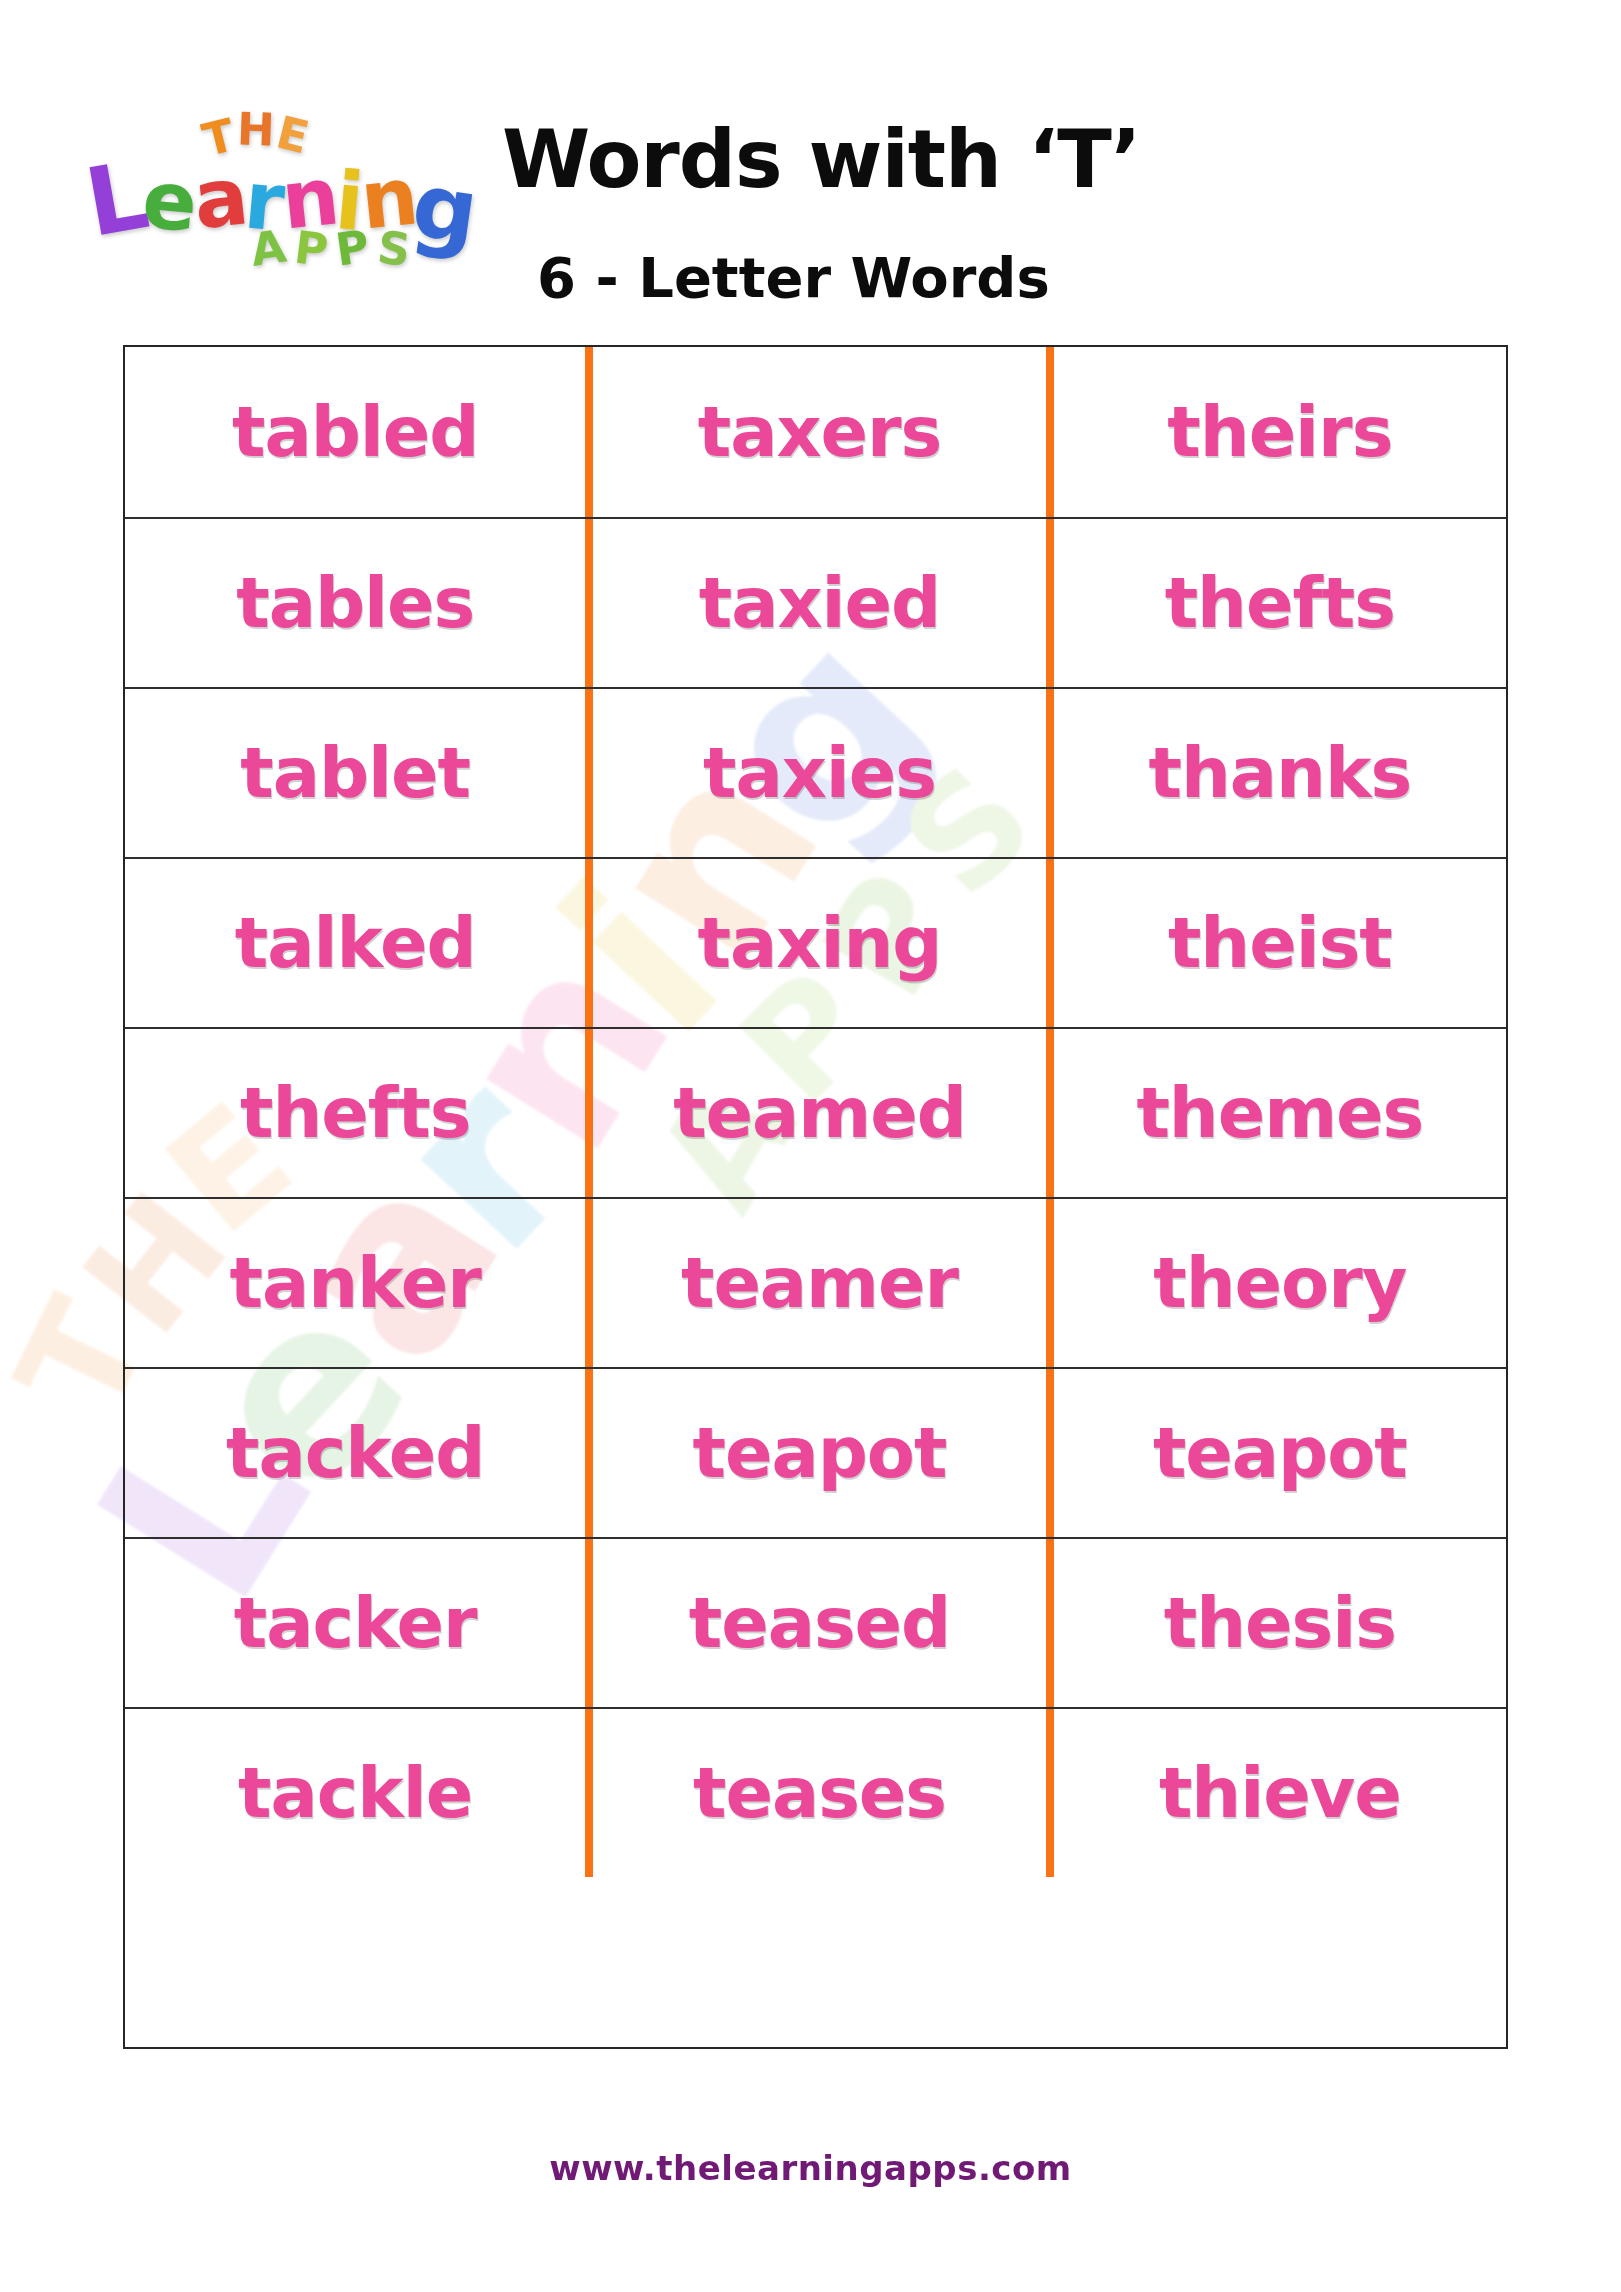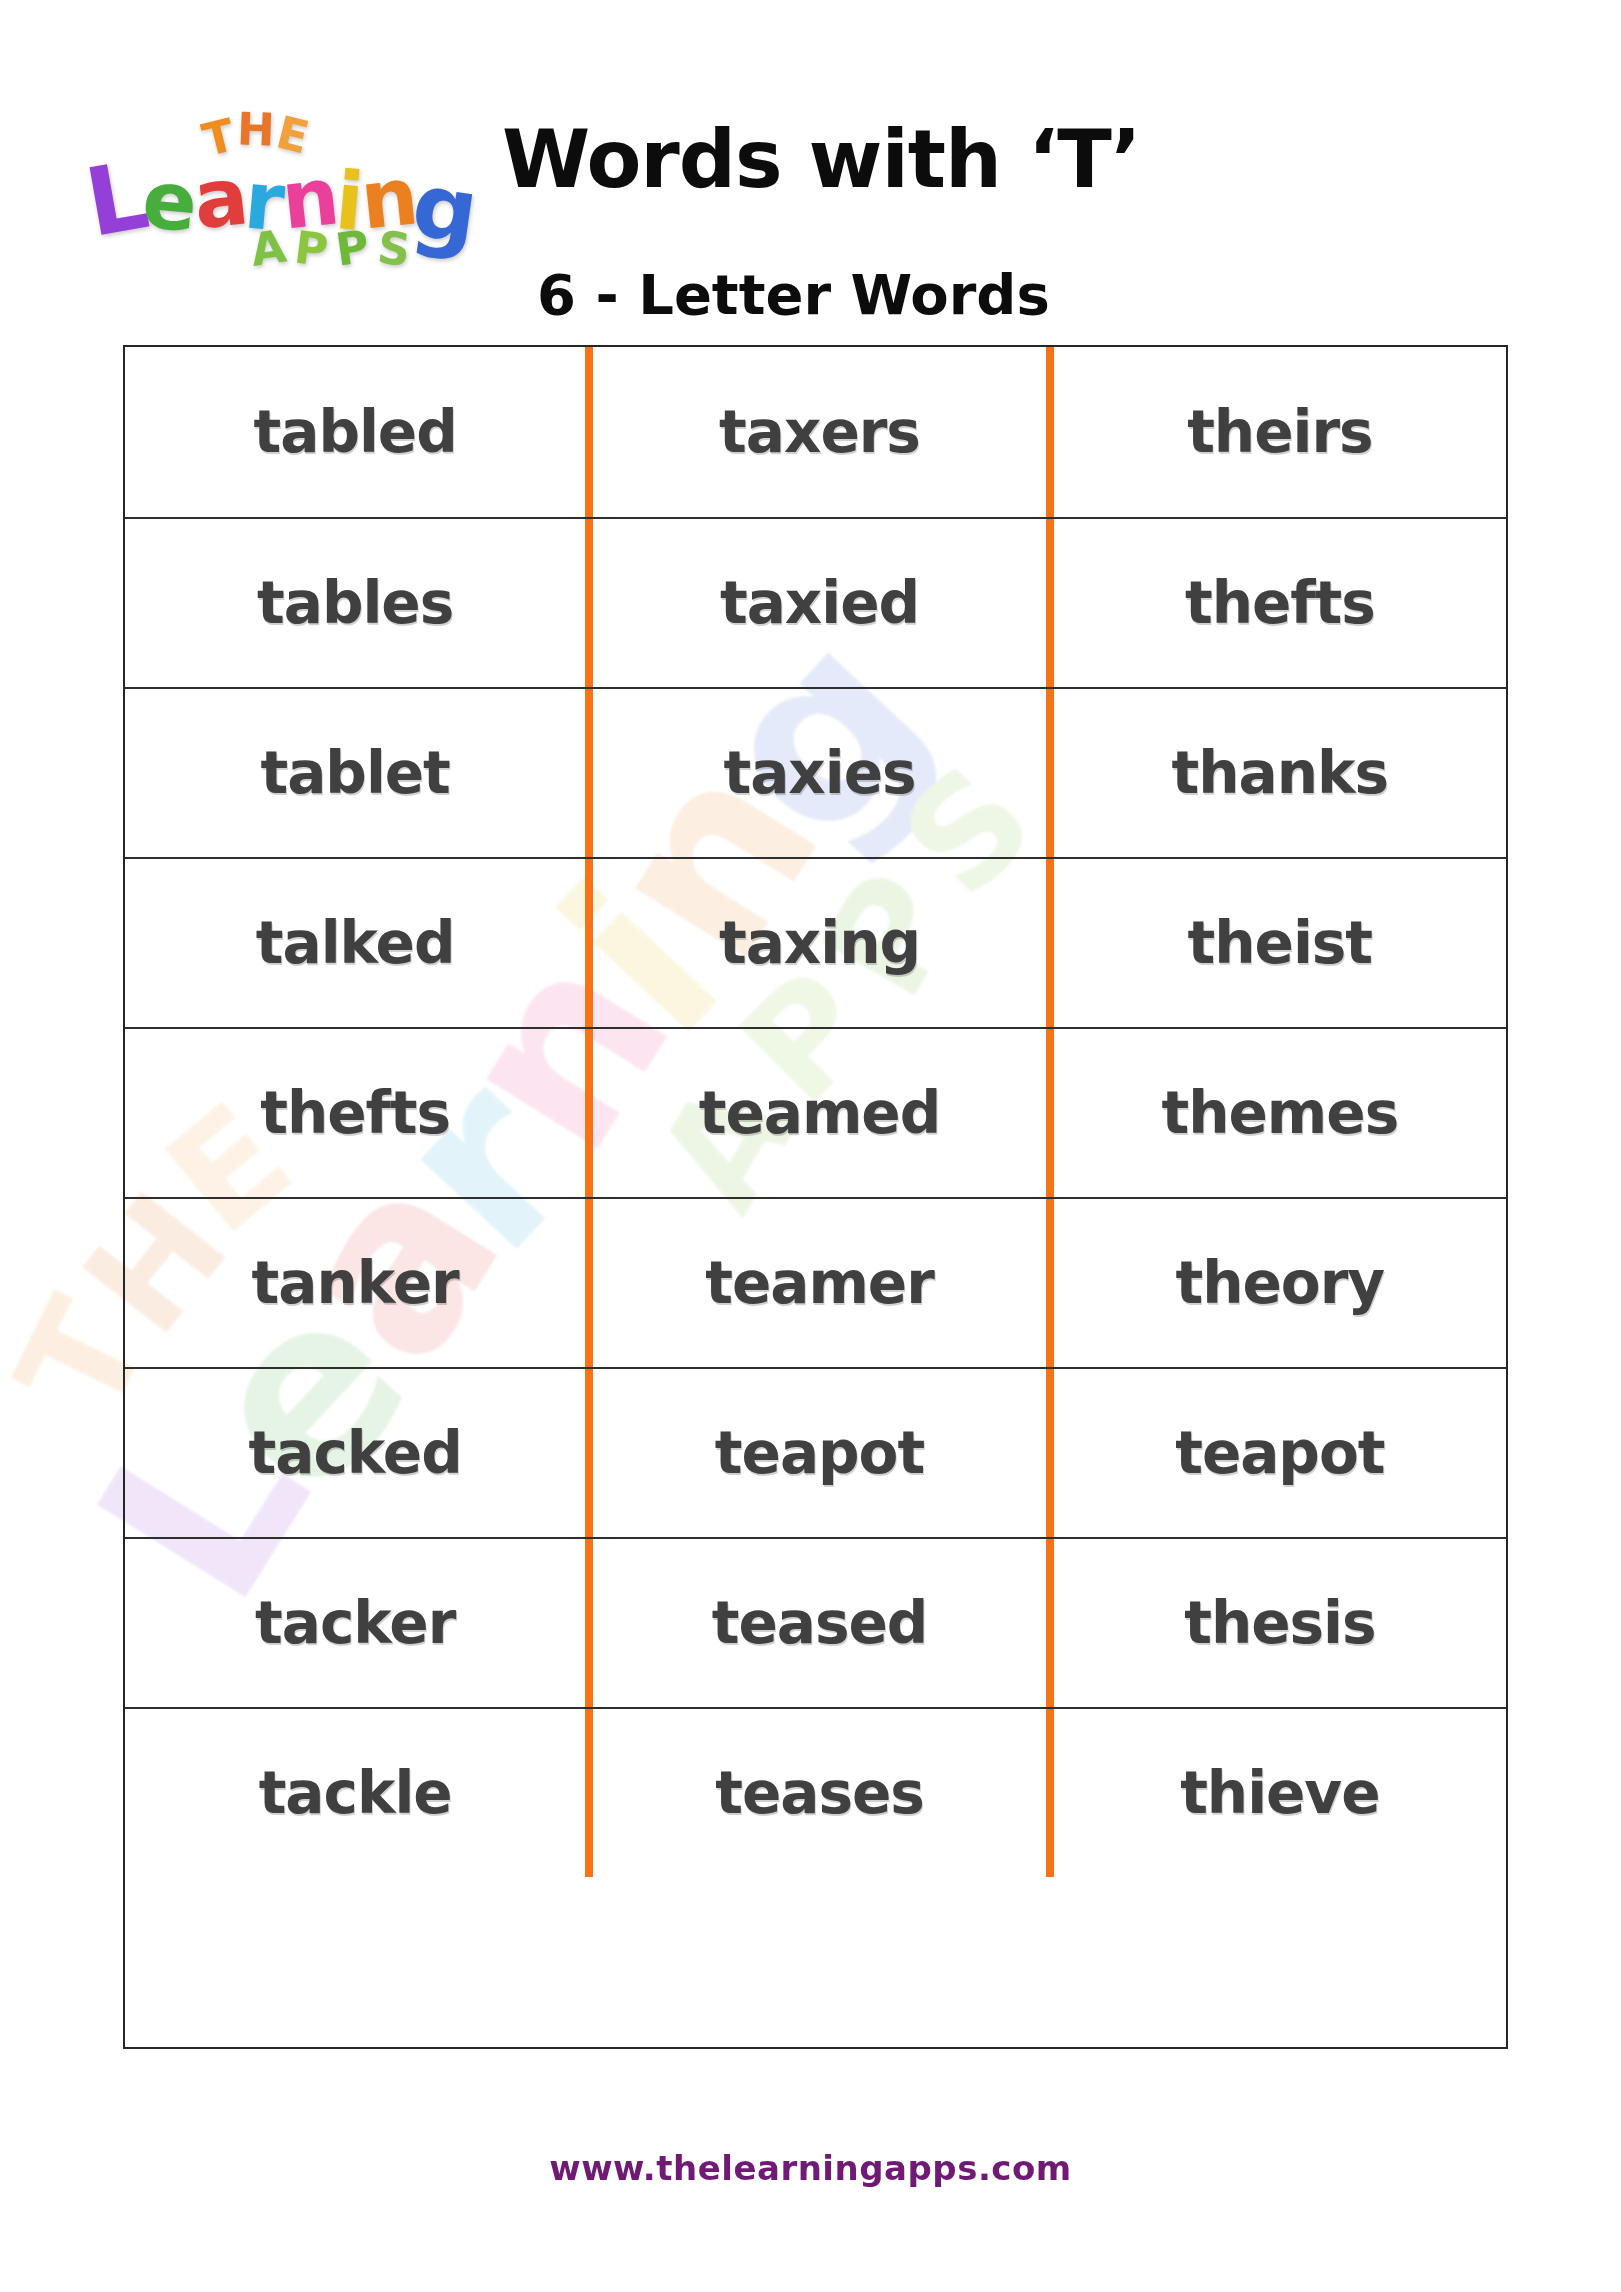--- a/index.html
+++ b/index.html
@@ -41,21 +41,21 @@
   .logo-apps span:nth-child(odd){ transform:rotate(-8deg); }
   .logo-apps span:nth-child(even){ transform:rotate(7deg) translateY(2px); }
 
   
   .title {
     position:absolute; left:502px; top:116px;
     font-size:80px; font-weight:bold; color:#0c0c0c;
     letter-spacing:-1px; z-index:3; line-height:1.1;
   }
   .subtitle {
-    position:absolute; left:537px; top:264px;
+    position:absolute; left:537px; top:247px;
     font-size:56px; font-weight:bold; color:#0c0c0c;
     letter-spacing:0px; z-index:3; line-height:1.1;
   }
 
   
   .watermark {
     position:absolute; left:-69px; top:843px; width:1176px;
     transform:rotate(-52deg);
     opacity:0.13;
     filter:blur(1px);
@@ -93,21 +93,21 @@
   }
   .t-row:first-child { border-top:none; }
   .t-cell {
     display:flex; align-items:center; justify-content:center;
     border-left:8px solid #f97316;
     box-sizing:border-box;
     min-width:0;
   }
   .t-cell:first-child { border-left:none; }
   .word {
-    font-size:58px; font-weight:bold; color:#404040;
+    font-size:70px; font-weight:bold; color:#ec4899;
     letter-spacing:-1px;
     text-shadow:1px 2px 0 rgba(0,0,0,0.18);
   }
 
   
   .footer {
     position:absolute; left:0; top:2148px; width:100%;
     text-align:center; z-index:3;
   }
   .footer span {

